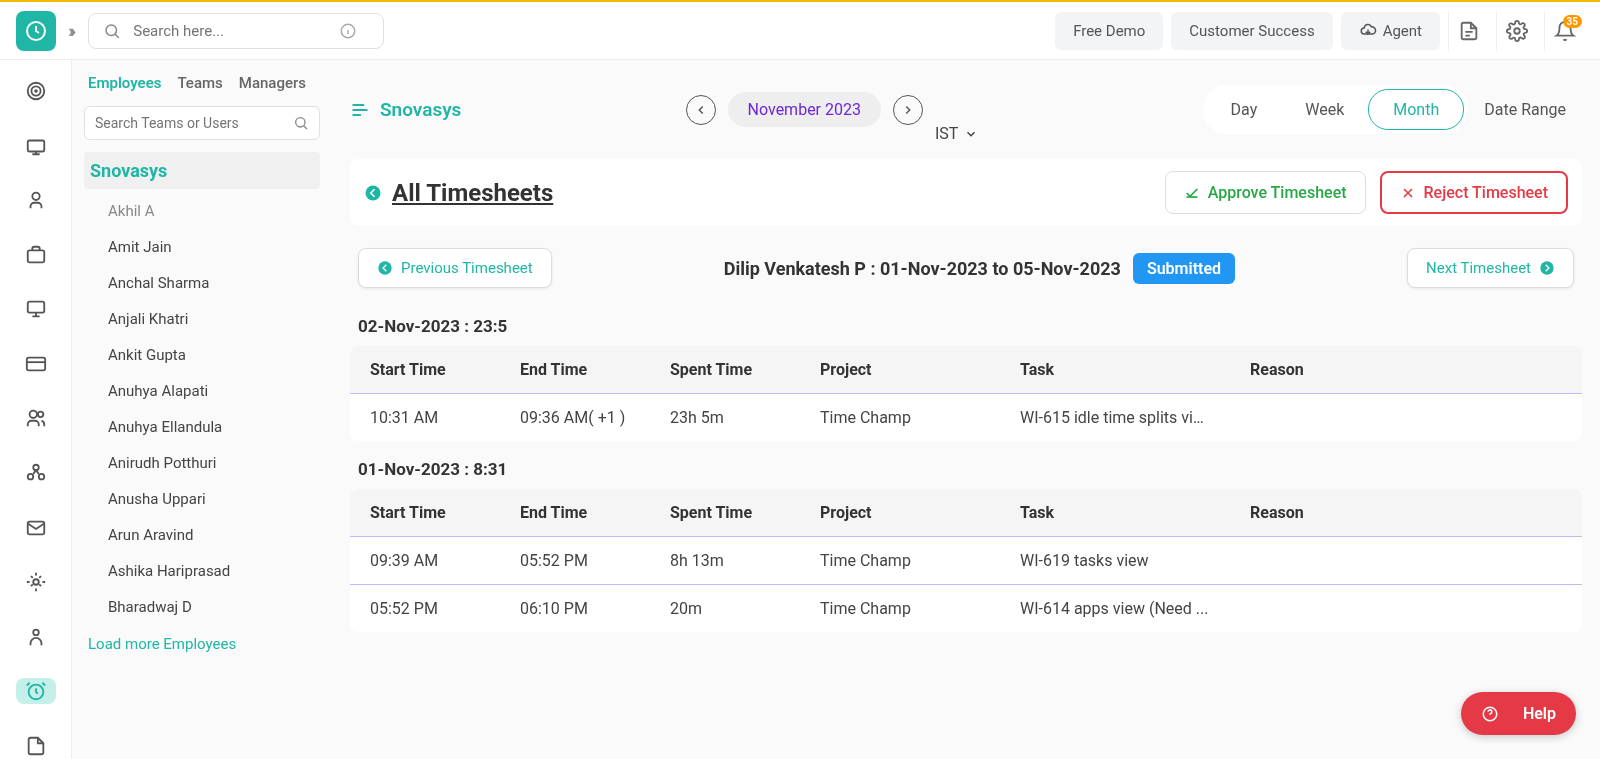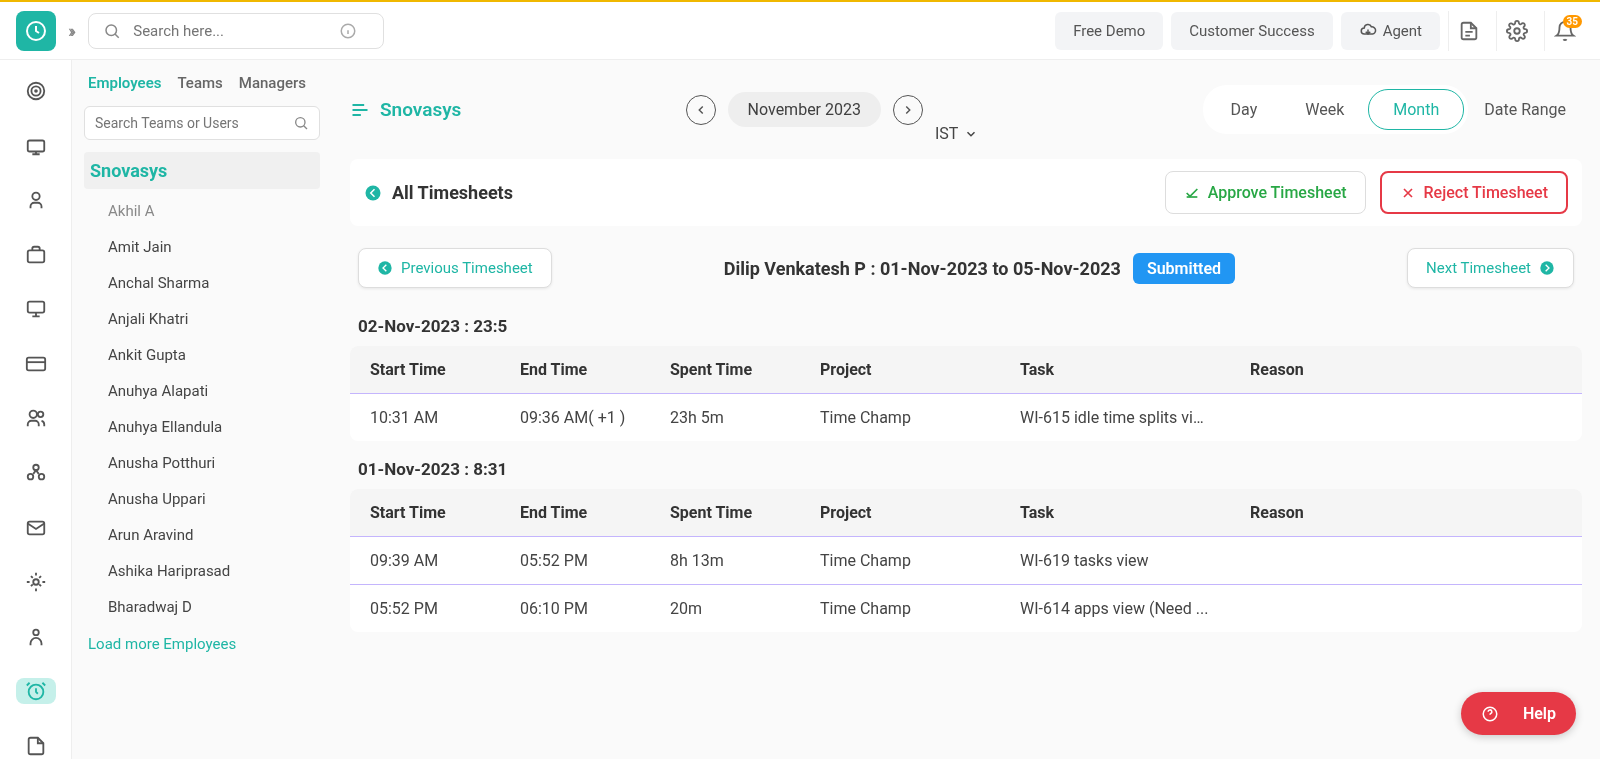--- a/index.html
+++ b/index.html
@@ -46,29 +46,29 @@
 .emp-list li.cut-top { color: #888; }
 .load-more { color: #1fb6a5; font-size: 15px; padding: 10px 4px; cursor: pointer; }
 
 .main-panel { flex: 1; background: #fafafa; padding: 16px 18px; overflow: hidden; }
 .main-top { display: flex; align-items: center; justify-content: space-between; margin-bottom: 16px; }
 .main-title { display: flex; align-items: center; gap: 10px; color: #1fb6a5; font-size: 19px; font-weight: 600; }
 .main-title svg { width: 20px; height: 20px; }
 .date-controls { display: flex; align-items: center; gap: 12px; }
 .circle-btn { width: 30px; height: 30px; border: 1.5px solid #555; border-radius: 50%; display: flex; align-items: center; justify-content: center; cursor: pointer; color: #555; }
 .circle-btn svg { width: 14px; height: 14px; }
-.month-pill { background: #eeeeee; border-radius: 20px; padding: 8px 20px; font-size: 16px; color: #404040; }
+.month-pill { background: #eeeeee; border-radius: 20px; padding: 8px 20px; font-size: 16px; color: #6d28d9; }
 .tz-select { display: flex; align-items: center; gap: 6px; font-size: 16px; color: #444; cursor: pointer; margin-top: 48px; }
 .view-toggle { display: flex; align-items: center; background: #fff; border-radius: 24px; padding: 4px; }
 .view-toggle .view-opt { padding: 10px 24px; font-size: 16px; color: #555; cursor: pointer; border-radius: 20px; }
 .view-toggle .view-opt.active { color: #1fb6a5; border: 1.5px solid #1fb6a5; }
 .date-range-opt { padding: 10px 16px; font-size: 16px; color: #555; cursor: pointer; }
 
 .toolbar-row { display: flex; align-items: center; justify-content: space-between; margin-bottom: 12px; background: #fff; padding: 12px 14px; border-radius: 8px; }
-.back-title { display: flex; align-items: center; gap: 10px; font-size: 18px; font-weight: 700; color: #333; }
+.back-title { display: flex; align-items: center; gap: 10px; font-size: 24px; font-weight: 700; color: #333; text-decoration: underline; }
 .back-title svg { width: 18px; height: 18px; color: #1fb6a5; }
 .action-btns { display: flex; gap: 14px; }
 .action-btn { display: flex; align-items: center; gap: 8px; padding: 10px 18px; border-radius: 8px; font-size: 16px; font-weight: 500; background: #fff; cursor: pointer; }
 .action-btn.approve { color: #28a745; border: 1px solid #ddd; }
 .action-btn.reject { color: #e63946; border: 2.5px solid #e63946; }
 .action-btn svg { width: 16px; height: 16px; }
 
 .nav-row { display: flex; align-items: center; justify-content: space-between; padding: 10px 8px; }
 .prev-btn, .next-btn { display: flex; align-items: center; gap: 8px; padding: 10px 18px; border: 1px solid #ddd; border-radius: 8px; background: #fff; font-size: 15px; cursor: pointer; box-shadow: 0 1px 3px rgba(0,0,0,0.08); }
 .prev-btn { color: #1fb6a5; }
@@ -248,21 +248,21 @@
     </div>
     <span class="org-name">Snovasys</span>
     <ul class="emp-list">
       <li class="cut-top">Akhil A</li>
       <li>Amit Jain</li>
       <li>Anchal Sharma</li>
       <li>Anjali Khatri</li>
       <li>Ankit Gupta</li>
       <li>Anuhya Alapati</li>
       <li>Anuhya Ellandula</li>
-      <li>Anusha Potthuri</li>
+      <li>Anirudh Potthuri</li>
       <li>Anusha Uppari</li>
       <li>Arun Aravind</li>
       <li>Ashika Hariprasad</li>
       <li>Bharadwaj D</li>
     </ul>
     <div class="load-more">Load more Employees</div>
   </div>
 
   <div class="main-panel">
     <div class="main-top">

